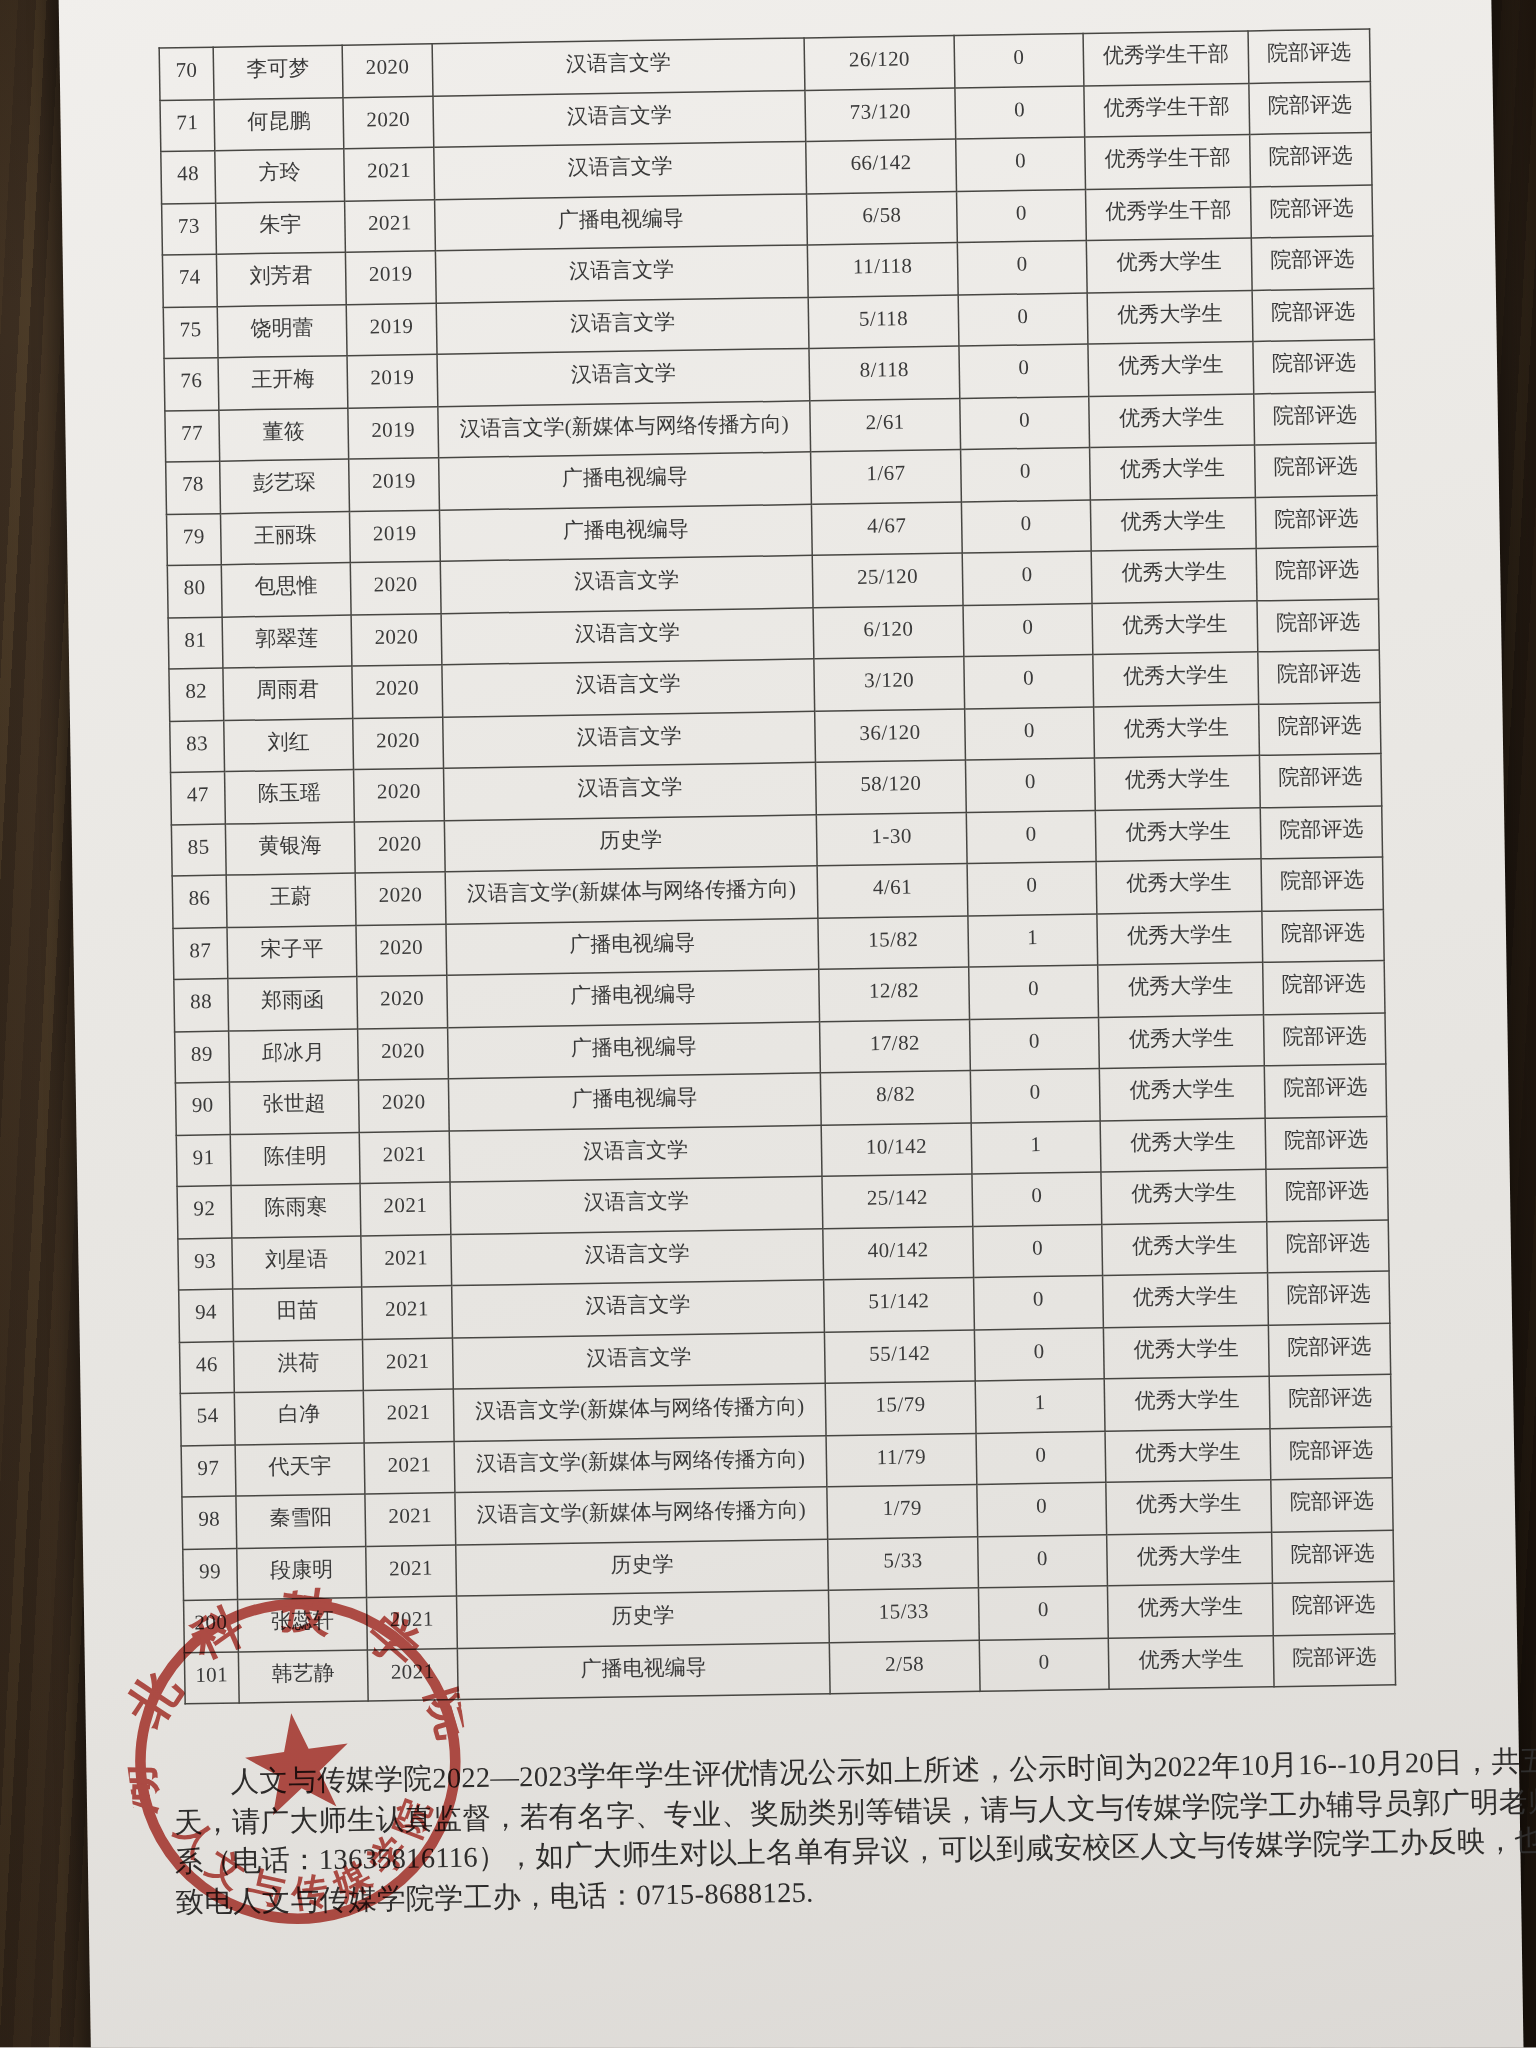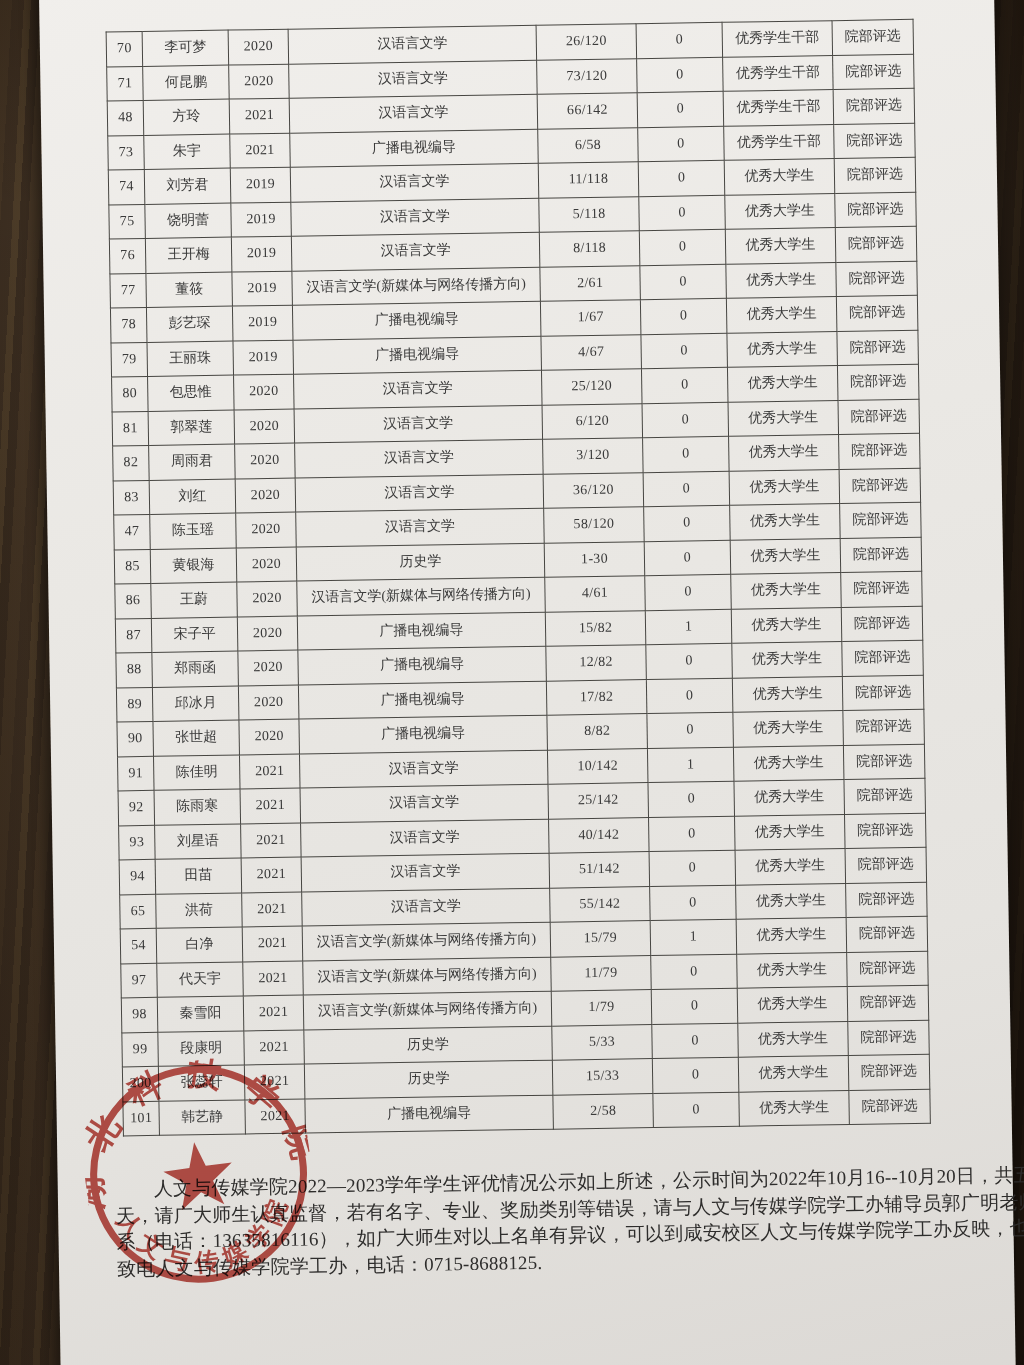--- a/index.html
+++ b/index.html
@@ -326,21 +326,21 @@
             <td class="c-idx">94</td>
             <td class="c-name">田苗</td>
             <td class="c-year">2021</td>
             <td class="c-major">汉语言文学</td>
             <td class="c-rank">51/142</td>
             <td class="c-cnt">0</td>
             <td class="c-award">优秀大学生</td>
             <td class="c-level">院部评选</td>
           </tr>
           <tr>
-            <td class="c-idx">65</td>
+            <td class="c-idx">46</td>
             <td class="c-name">洪荷</td>
             <td class="c-year">2021</td>
             <td class="c-major">汉语言文学</td>
             <td class="c-rank">55/142</td>
             <td class="c-cnt">0</td>
             <td class="c-award">优秀大学生</td>
             <td class="c-level">院部评选</td>
           </tr>
           <tr>
             <td class="c-idx">54</td>

